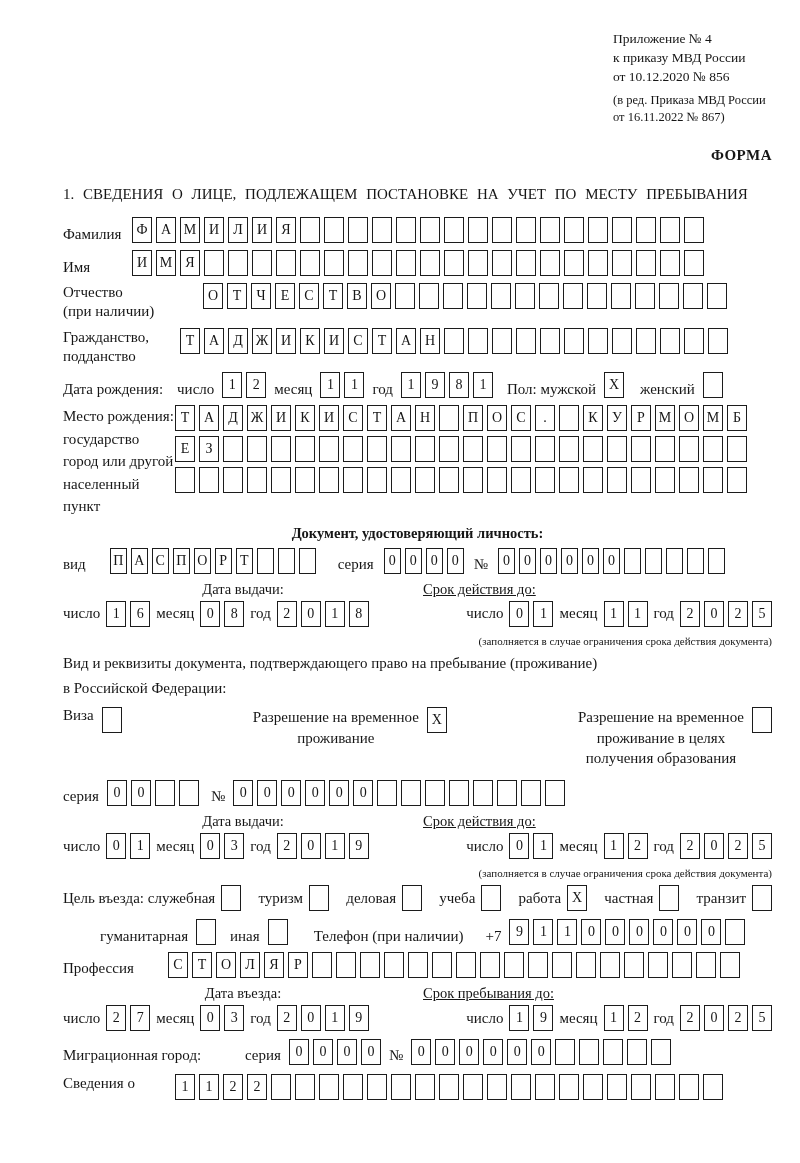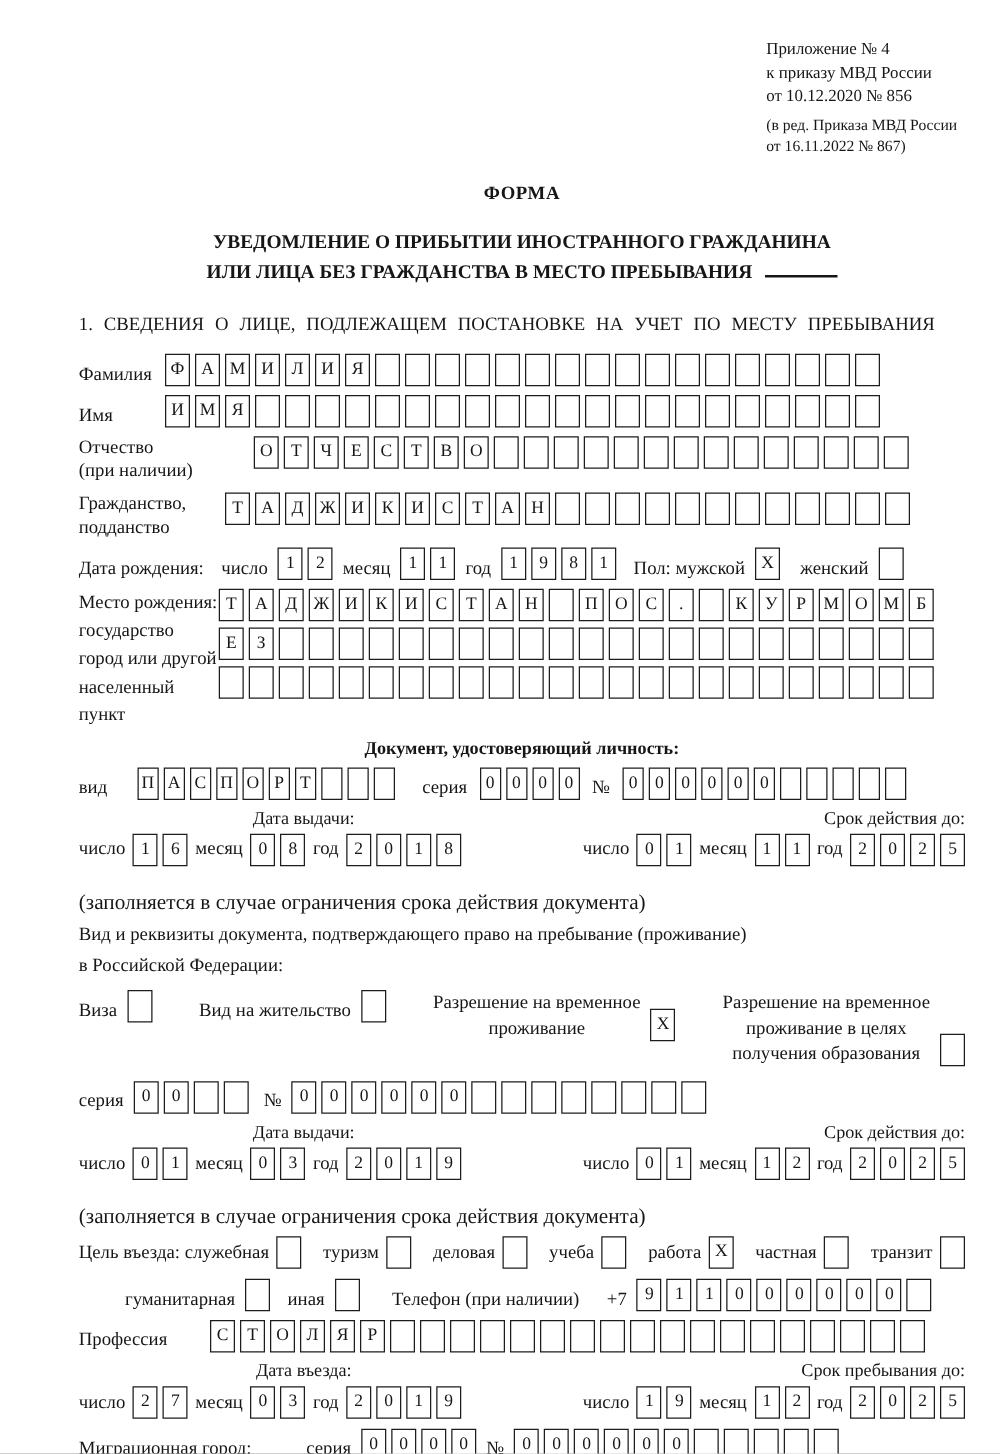--- a/index.html
+++ b/index.html
@@ -3,44 +3,44 @@
 <meta charset="utf-8">
 <style>
   html,body{margin:0;padding:0;background:#888;}
   .page{
     width:800px;height:1163px;box-sizing:border-box;background:#ffffff;
     padding:30px 28px 0 63px;overflow:hidden;position:relative;
     font-family:"Liberation Serif","DejaVu Serif",serif;color:#161616;font-size:15px;
   }
   .applique{margin-left:550px;font-size:13.5px;line-height:1.4;}
   .applique .sub{font-size:12.5px;margin-top:5px;line-height:1.35;}
-  .forma{text-align:center;font-weight:bold;font-size:15px;margin-top:22px;letter-spacing:.5px;}
+  .forma{text-align:right;font-weight:bold;font-size:15px;margin-top:22px;letter-spacing:.5px;}
   .title{text-align:center;font-weight:bold;font-size:15.5px;line-height:1.55;margin-top:18px;}
   .title .uline{display:inline-block;width:58px;border-bottom:2px solid #161616;margin-left:10px;}
   .sec-heading{font-weight:normal;font-size:15px;margin-top:22px;margin-bottom:14px;word-spacing:5px;}
   .frow{display:flex;align-items:flex-end;margin-bottom:7px;}
   .frow.top{align-items:flex-start;}
   .lbl{flex:0 0 auto;line-height:1.25;}
   .w69{flex:0 0 69px;}  .w105{flex:0 0 105px;} .w110{flex:0 0 112px;}
   .w117{flex:0 0 117px;} .w140{flex:0 0 140px;} .w150{flex:0 0 152px;}
   .boxes{display:flex;gap:4px;flex-wrap:nowrap;}
   .cbox{width:18px;height:24px;border:1.6px solid #1c1c1c;display:flex;align-items:center;
         justify-content:center;font:400 14px "Liberation Serif",serif;background:#fff;box-sizing:content-box;}
   .sm .cbox{width:15px;}
   .stack{display:flex;flex-direction:column;gap:5px;}
   .dochead{text-align:center;font-weight:bold;font-size:14.5px;margin:4px 0 6px 0;}
   .dhead{display:flex;font-size:14.5px;margin-top:6px;}
   .dh-left{flex:0 0 360px;text-align:center;}
-  .dh-right{flex:1;text-align:right;}
+  .dh-right{flex:1;text-align:left;text-decoration:underline;}
   .dline{display:flex;justify-content:space-between;margin-top:3px;}
   .dgroup{display:flex;align-items:center;gap:6px;}
-  .note{font-size:17px;margin-top:19px;margin-bottom:6px;}
+  .note{text-align:right;font-size:11px;margin-top:8px;margin-bottom:6px;}
   .plain{margin:3px 0;line-height:1.45;}
   .ckrow{display:flex;justify-content:space-between;align-items:flex-start;margin:8px 0 12px 0;}
-  .ckitem{display:flex;align-items:flex-end;gap:8px;}
+  .ckitem{display:flex;align-items:flex-start;gap:8px;}
   .cklabel{text-align:center;line-height:1.35;}
   .pairrow{display:flex;justify-content:space-between;align-items:center;margin-bottom:8px;}
   .pair{display:flex;align-items:center;gap:6px;}
 </style>
 </head>
 <body>
 
 <div class="page">
 
   <div class="applique">
@@ -48,24 +48,20 @@
     <div>к приказу МВД России</div>
     <div>от 10.12.2020 № 856</div>
     <div class="sub">
       <div>(в ред. Приказа МВД России</div>
       <div>от 16.11.2022 № 867)</div>
     </div>
   </div>
 
   <div class="forma">ФОРМА</div>
 
-  <div class="title">
-    <div>УВЕДОМЛЕНИЕ О ПРИБЫТИИ ИНОСТРАННОГО ГРАЖДАНИНА</div>
-    <div><span>ИЛИ ЛИЦА БЕЗ ГРАЖДАНСТВА В МЕСТО ПРЕБЫВАНИЯ</span><span class="uline"></span></div>
-  </div>
 
   <div class="sec-heading">1. СВЕДЕНИЯ О ЛИЦЕ, ПОДЛЕЖАЩЕМ ПОСТАНОВКЕ НА УЧЕТ ПО МЕСТУ ПРЕБЫВАНИЯ</div>
 
   <div class="frow">
     <div class="lbl w69">Фамилия</div>
     <div class="boxes">
         <span class="cbox">Ф</span>
         <span class="cbox">А</span>
         <span class="cbox">М</span>
         <span class="cbox">И</span>
@@ -392,26 +388,20 @@
   <div class="plain">в Российской Федерации:</div>
 
   <div class="ckrow">
     <div class="ckitem">
       <span>Виза</span>
       <span class="boxes">
           <span class="cbox"></span>
         </span>
     </div>
     <div class="ckitem">
-      <span>Вид на жительство</span>
-      <span class="boxes">
-          <span class="cbox"></span>
-        </span>
-    </div>
-    <div class="ckitem">
       <div class="cklabel">
         <div>Разрешение на временное</div>
         <div>проживание</div>
       </div>
       <span class="boxes">
           <span class="cbox">X</span>
         </span>
     </div>
     <div class="ckitem">
       <div class="cklabel">

